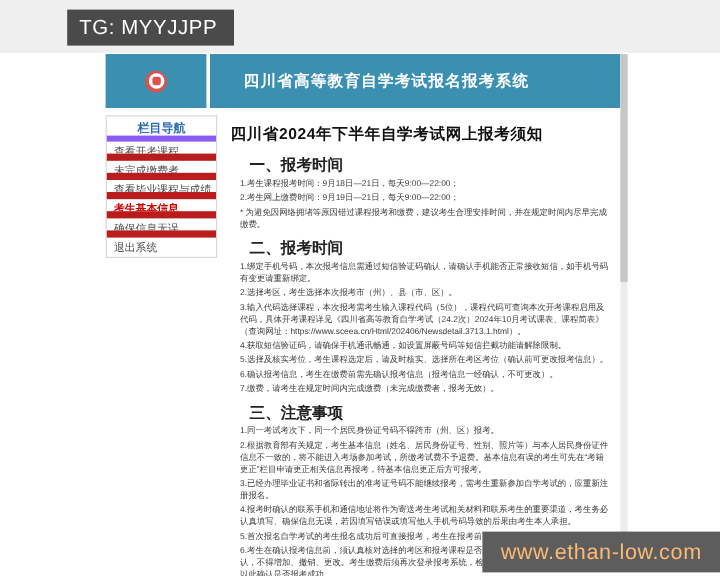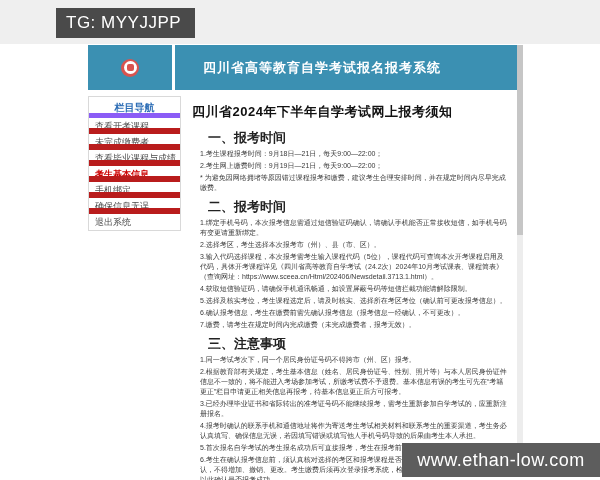--- a/index.html
+++ b/index.html
@@ -36,21 +36,21 @@
                border-bottom:6px solid #b91c1c; white-space:nowrap; overflow:hidden; cursor:pointer; }
   .side-item:last-child { border-bottom:none; }
   .side-item.active { color:var(--active-item,#cc0000); font-weight:bold; }
 
   .content { position:absolute; left:184px; top:93px; width:333px; min-height:362px; background:#fff; padding:10px 8px 6px 8px; }
   .notice-title { text-align:left; font-size:13px; font-weight:bold; color:#111; margin-bottom:8px; letter-spacing:0.5px; }
   .sec-head { font-size:13px; font-weight:bold; color:#222; margin:5px 0 2px 16px; }
   .sec-line { font-size:7px; line-height:10px; color:#3a3a3a; margin:0 0 2px 8px; word-break:break-all; }
 
   .site-watermark { position:absolute; left:402px; top:443px; width:198px; height:34px;
-                    background:#5d5d5d; color:#ffffff; font-size:18px; line-height:34px;
+                    background:#5d5d5d; color:#fdba74; font-size:18px; line-height:34px;
                     text-align:center; letter-spacing:0.5px; }
 </style>
 </head>
 <body>
 
 <div id="app">
 
   <div class="top-band"></div>
 
   <div class="tg-badge">TG: MYYJJPP</div>
@@ -68,21 +68,20 @@
     </div>
   </div>
 
   <div class="sidebar">
     <div class="sidebar-title">栏目导航</div>
     <div>
         <div class="side-item">查看开考课程</div>
         <div class="side-item">未完成缴费者</div>
         <div class="side-item">查看毕业课程与成绩</div>
         <div class="side-item active">考生基本信息</div>
-        <div class="side-item">手机绑定</div>
         <div class="side-item">确保信息无误</div>
         <div class="side-item">退出系统</div>
       </div>
   </div>
 
   <div class="content">
     <div class="notice-title">四川省2024年下半年自学考试网上报考须知</div>
     <div>
         <div class="sec-head">一、报考时间</div>
         <p class="sec-line">1.考生课程报考时间：9月18日—21日，每天9:00—22:00；</p>

